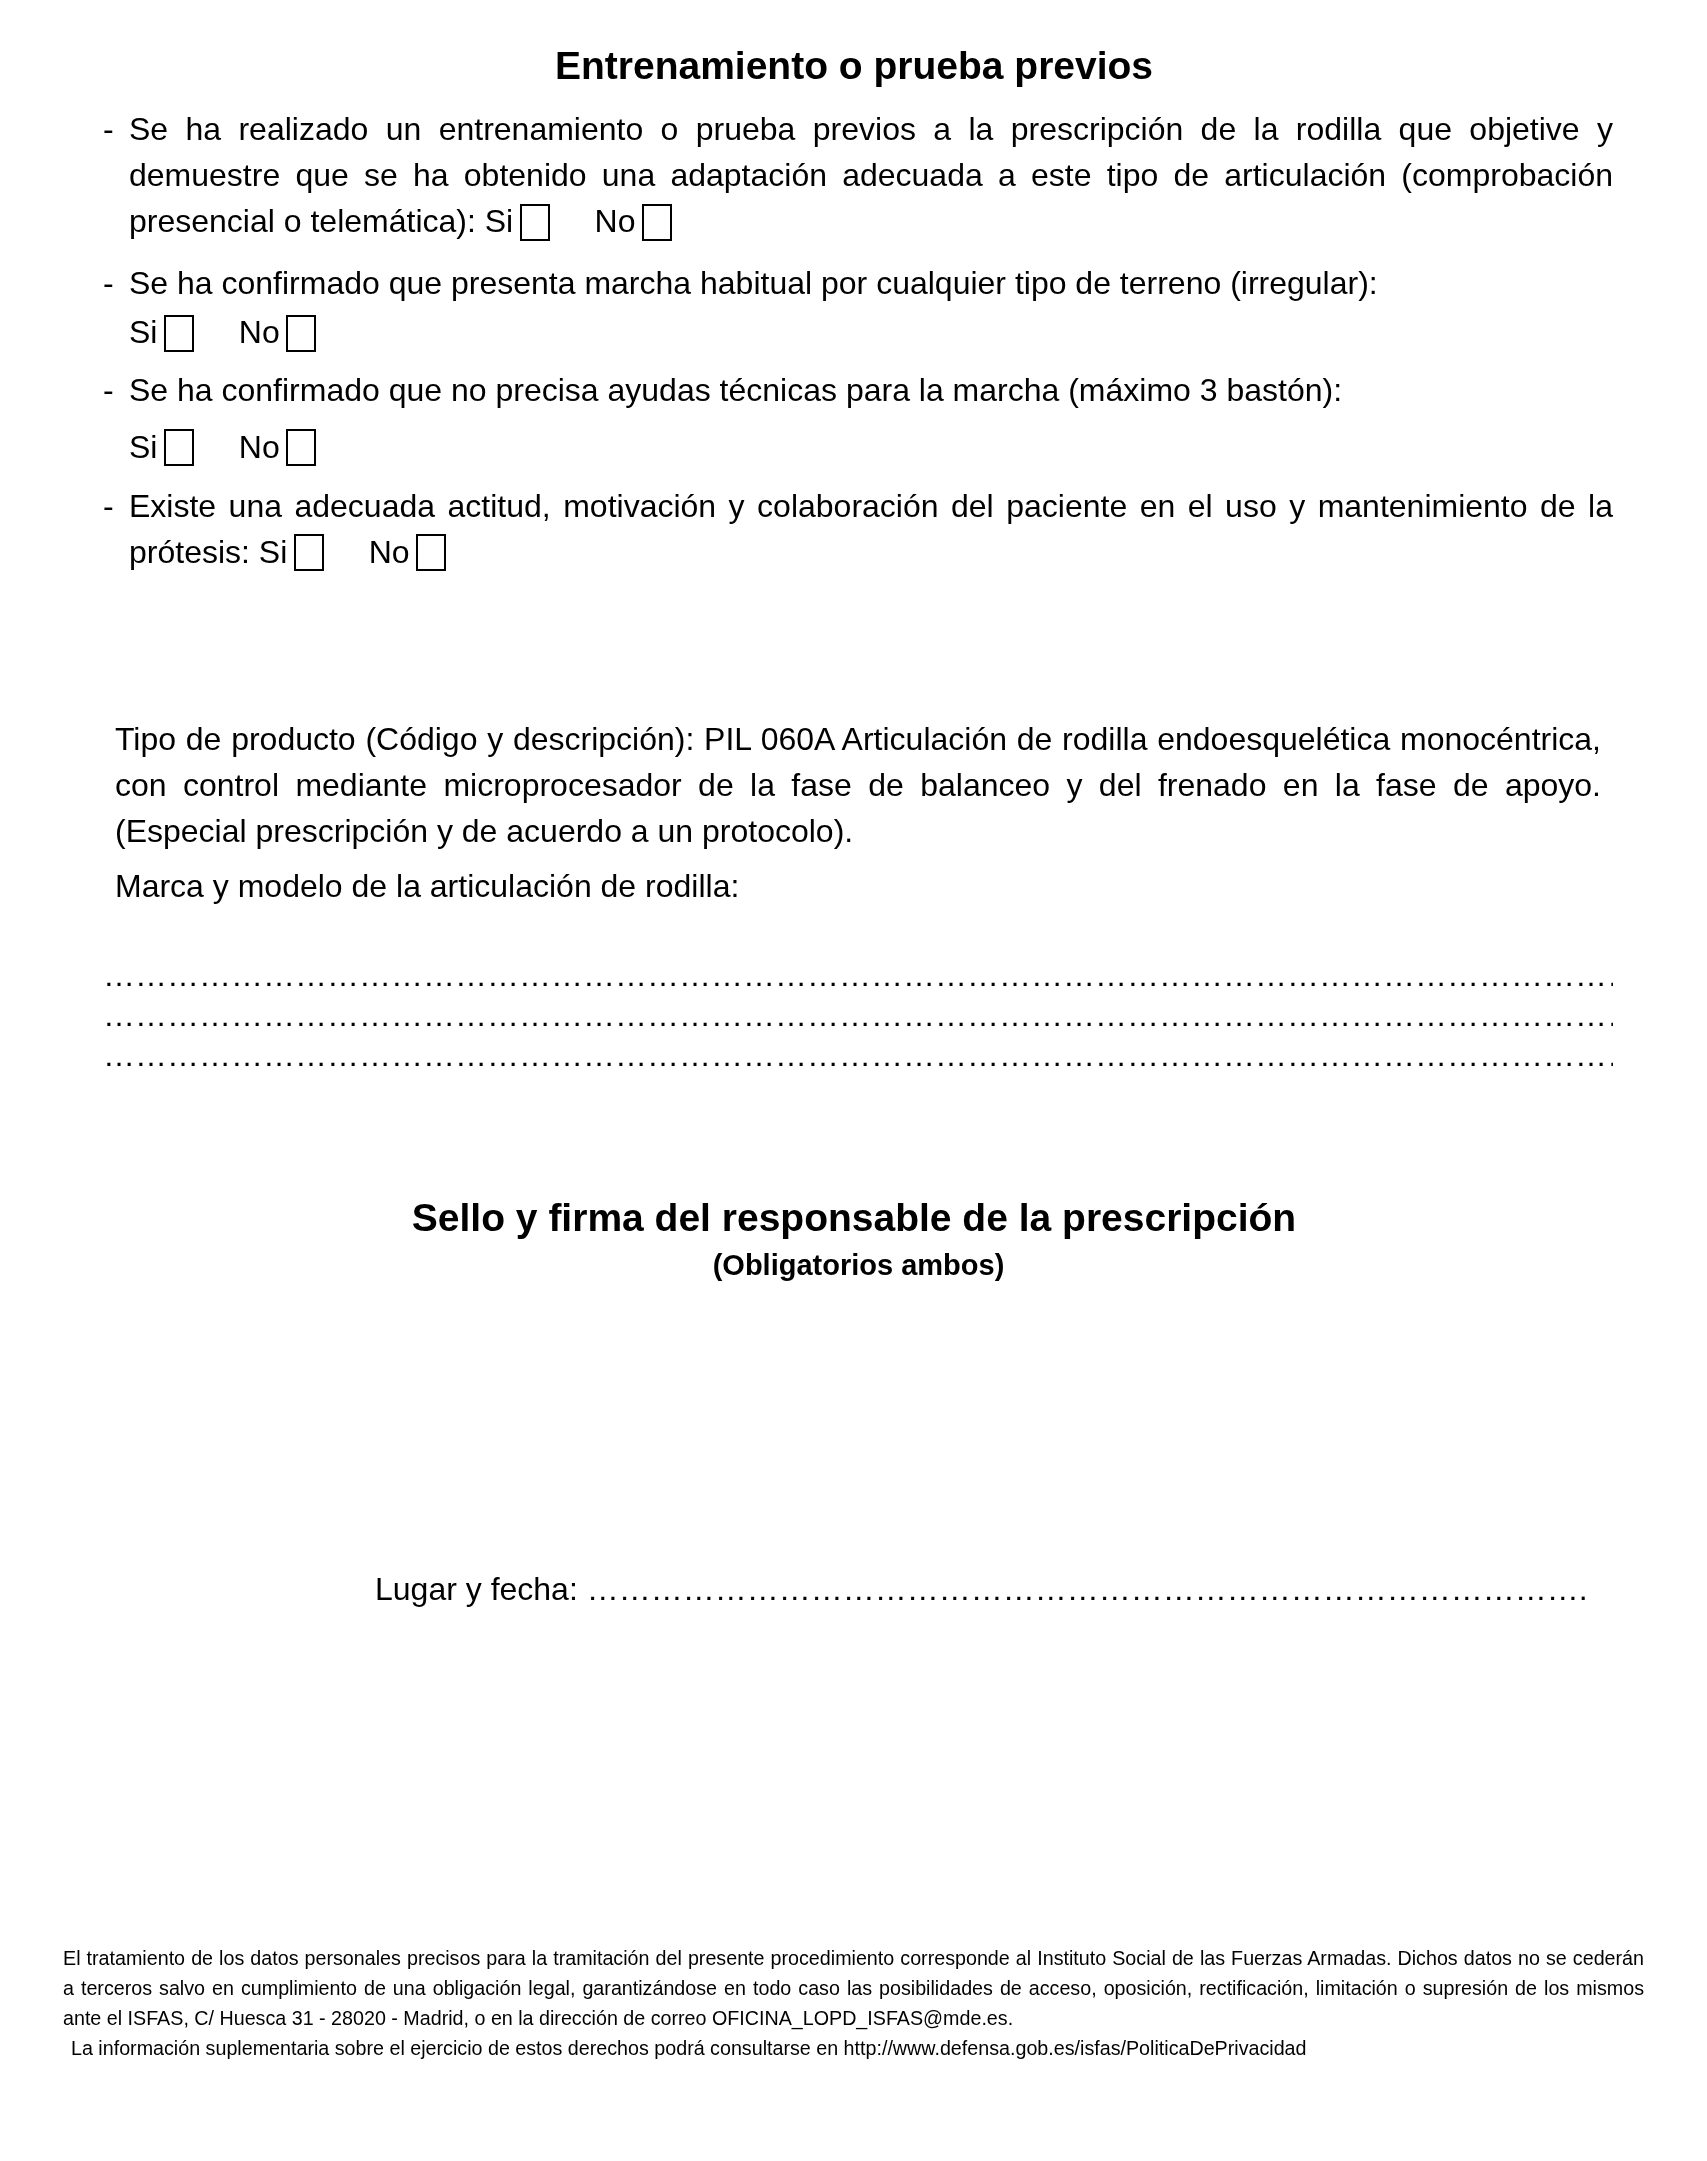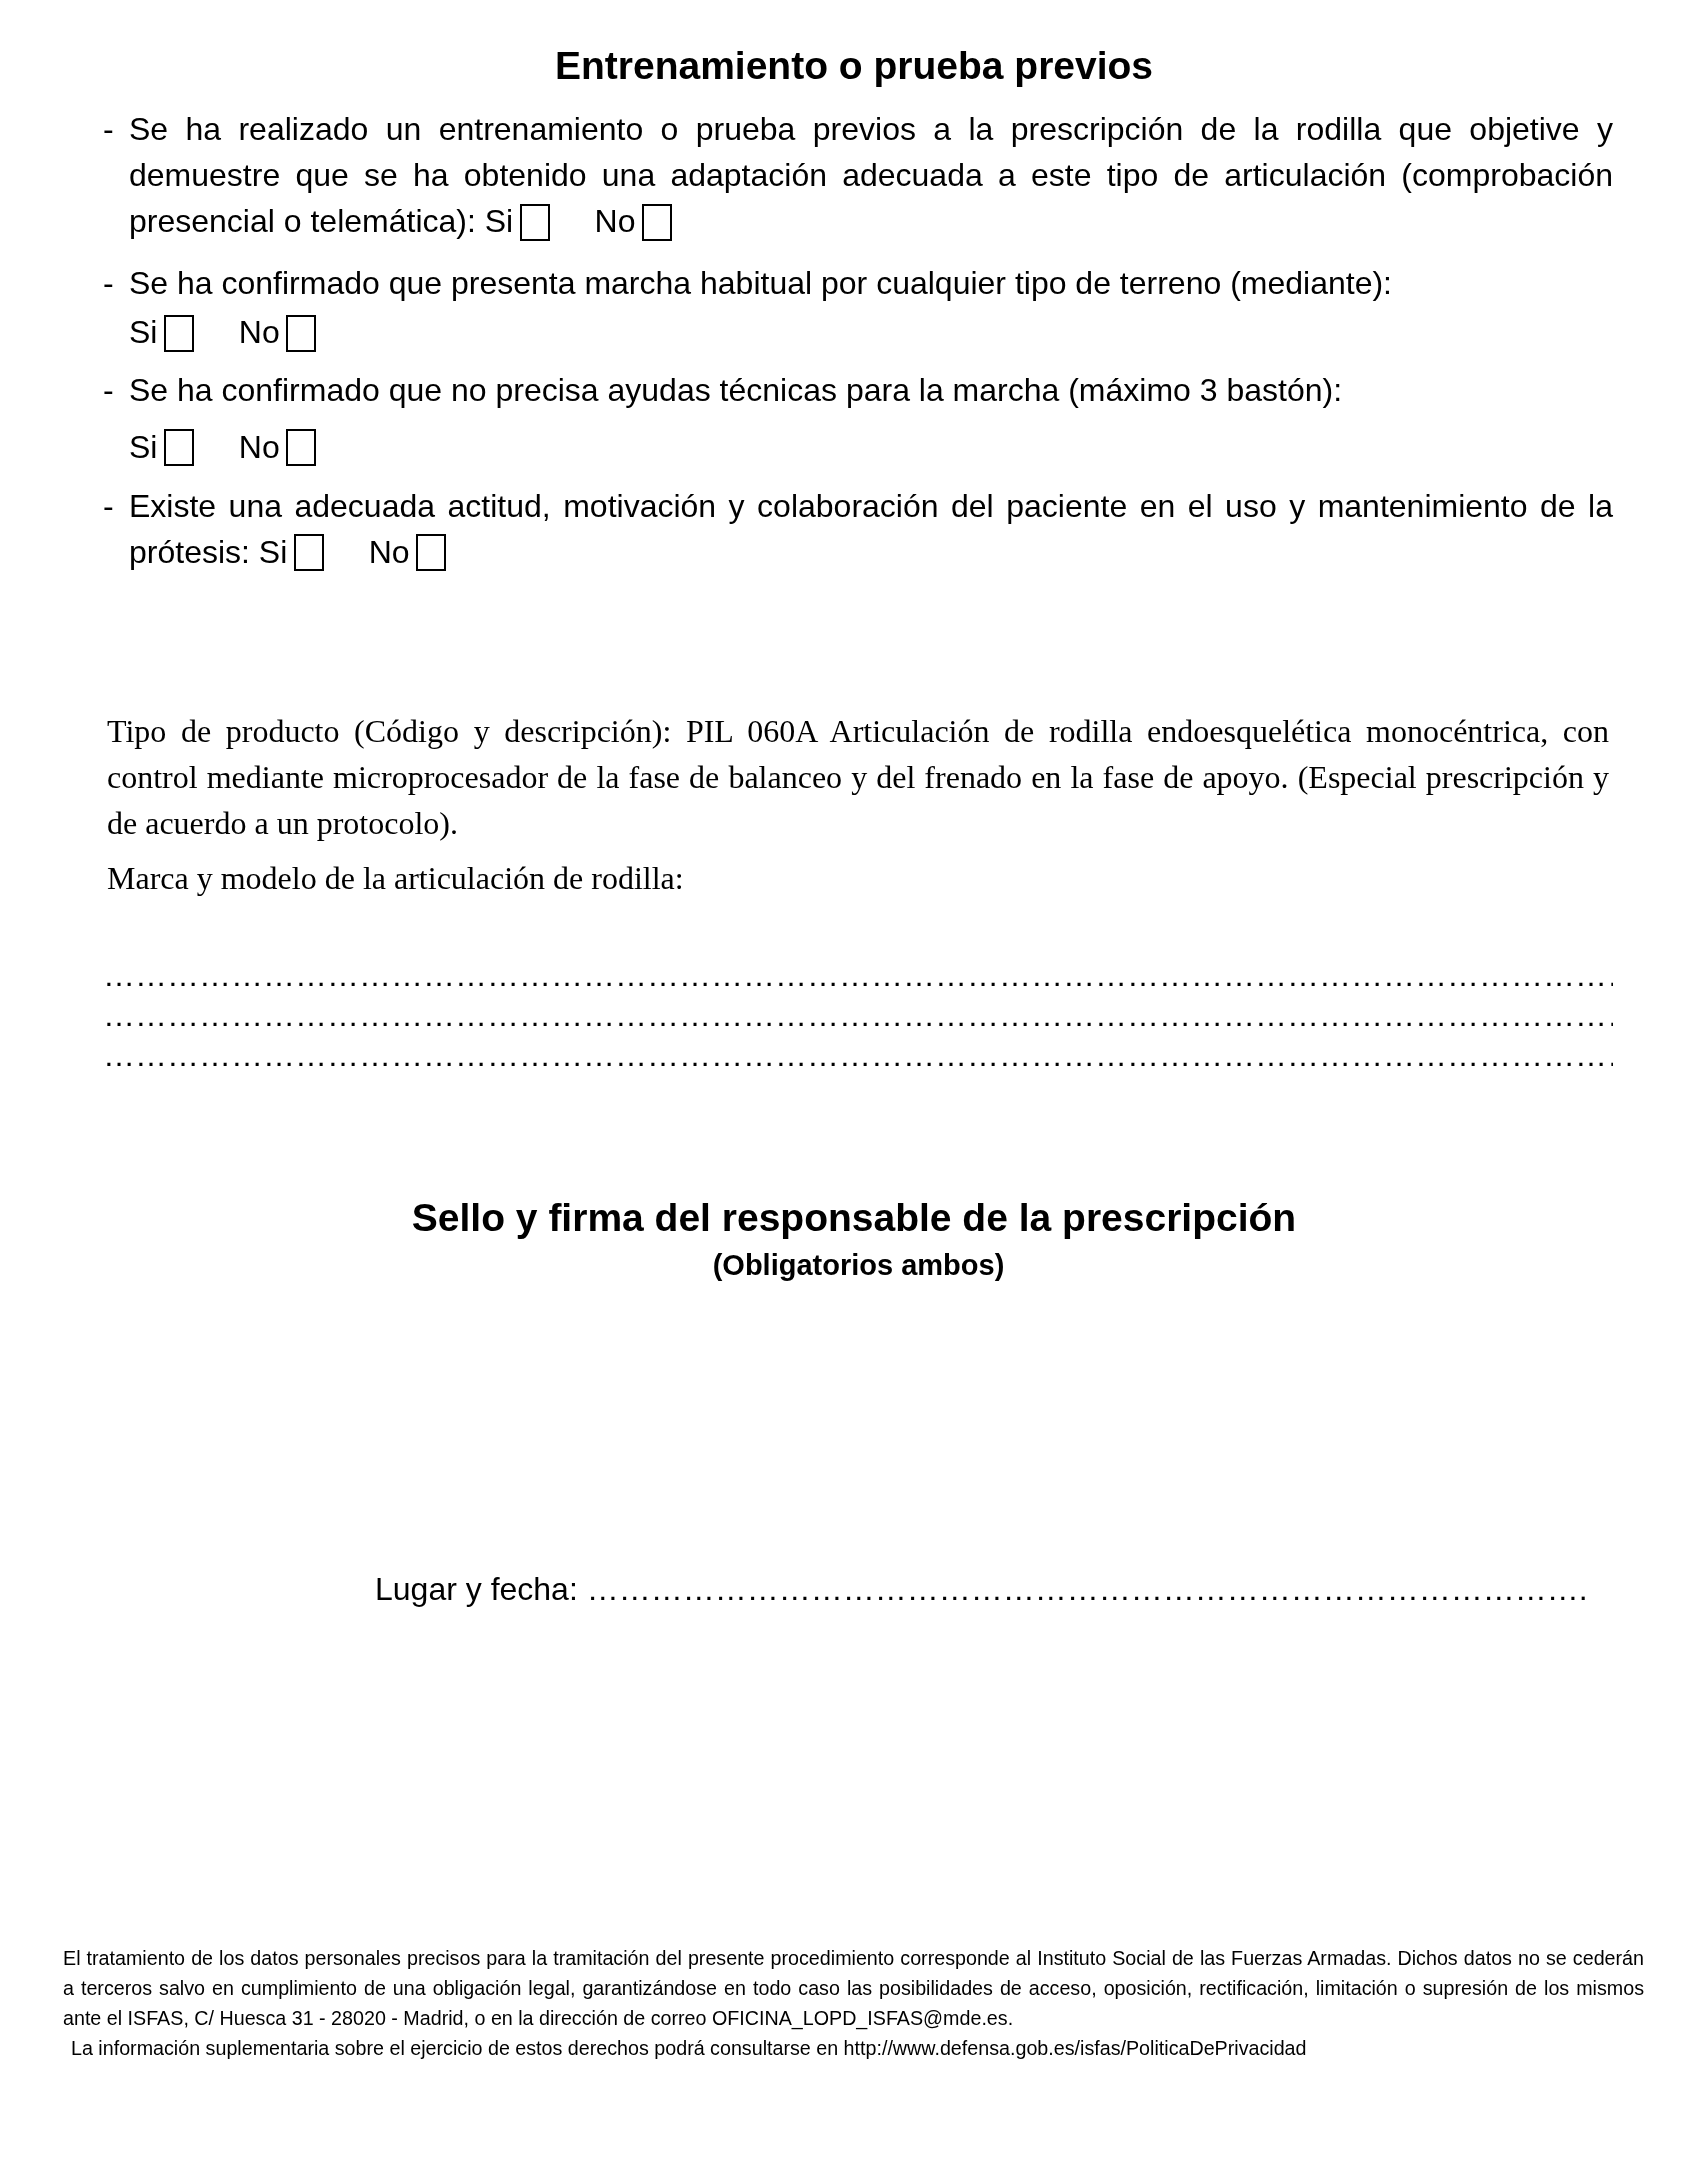--- a/index.html
+++ b/index.html
@@ -46,21 +46,21 @@
     text-align:justify;
   }
   .marker { display:inline-block; width:26px; text-indent:0; }
   .si-row { padding-left:26px; }
   .mt-a { margin-top:16px !important; }
   .mt-b { margin-top:3.2px  !important; }
   .mt-c { margin-top:12px !important; }
   .mt-d { margin-top:10.5px !important; }
   .mt-e { margin-top:13px !important; }
 
-  .para { text-align:justify; margin:4px;font-family:Liberation Serif, serif; }
+  .para { text-align:justify; margin:12px; }
 
   .cb {
     display:inline-block;
     width:30px; height:37px;
     border:2.4px solid #000;
     box-sizing:border-box;
     background:#fff;
     vertical-align:-8.8px;
     margin-left:6.4px;
   }
@@ -97,21 +97,21 @@
   <h1 class="abs h-big" style="top:42px;">Entrenamiento o prueba previos</h1>
 
   <div class="abs body-block bullets" style="top:106px;">
 
     <p class="bullet">
       <span class="marker">-</span><span>Se ha realizado un entrenamiento o prueba previos a la prescripción de la rodilla que objetive y demuestre que se ha obtenido una adaptación adecuada a este tipo de articulación (comprobación presencial o telemática):</span>
       <span><span>Si</span><span class="cb cb-gap"></span><span>No</span><span class="cb"></span></span>
     </p>
 
     <p class="bullet mt-a">
-      <span class="marker">-</span><span>Se ha confirmado que presenta marcha habitual por cualquier tipo de terreno (mediante):</span>
+      <span class="marker">-</span><span>Se ha confirmado que presenta marcha habitual por cualquier tipo de terreno (irregular):</span>
     </p>
 
     <p class="si-row mt-b">
       <span><span>Si</span><span class="cb cb-gap"></span><span>No</span><span class="cb"></span></span>
     </p>
 
     <p class="bullet mt-c">
       <span class="marker">-</span><span>Se ha confirmado que no precisa ayudas técnicas para la marcha (máximo 3 bastón):</span>
     </p>
 

